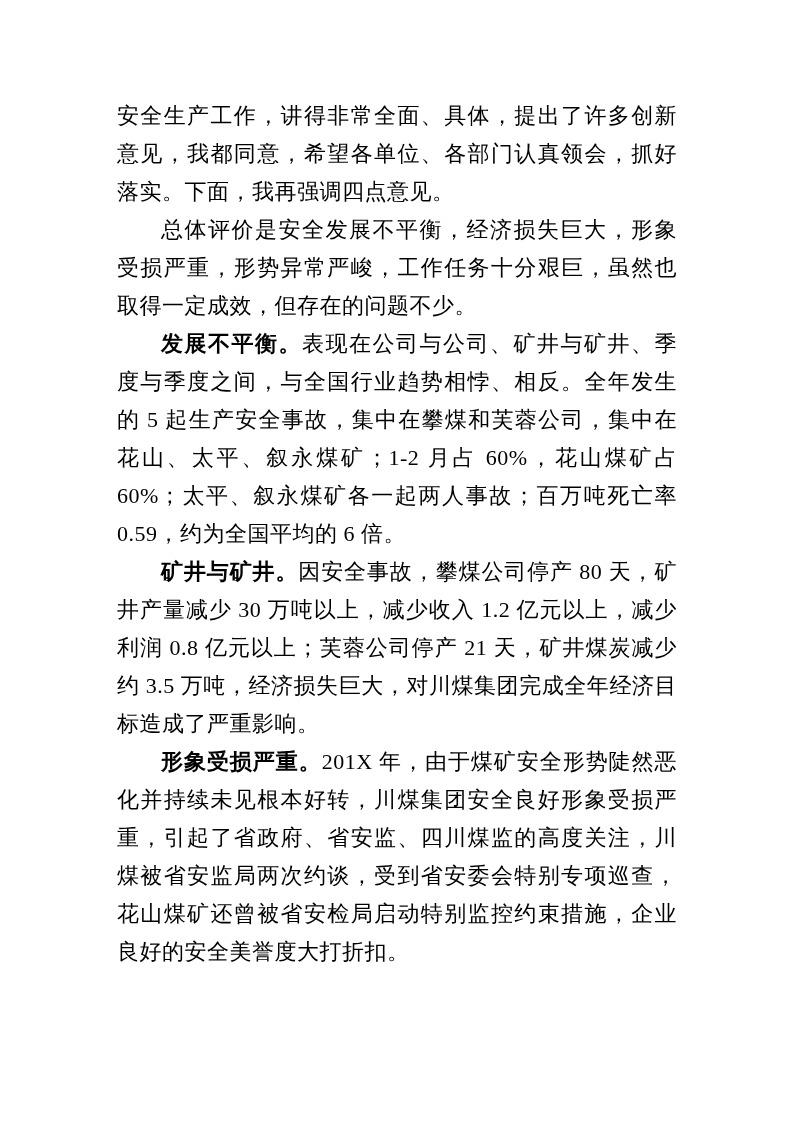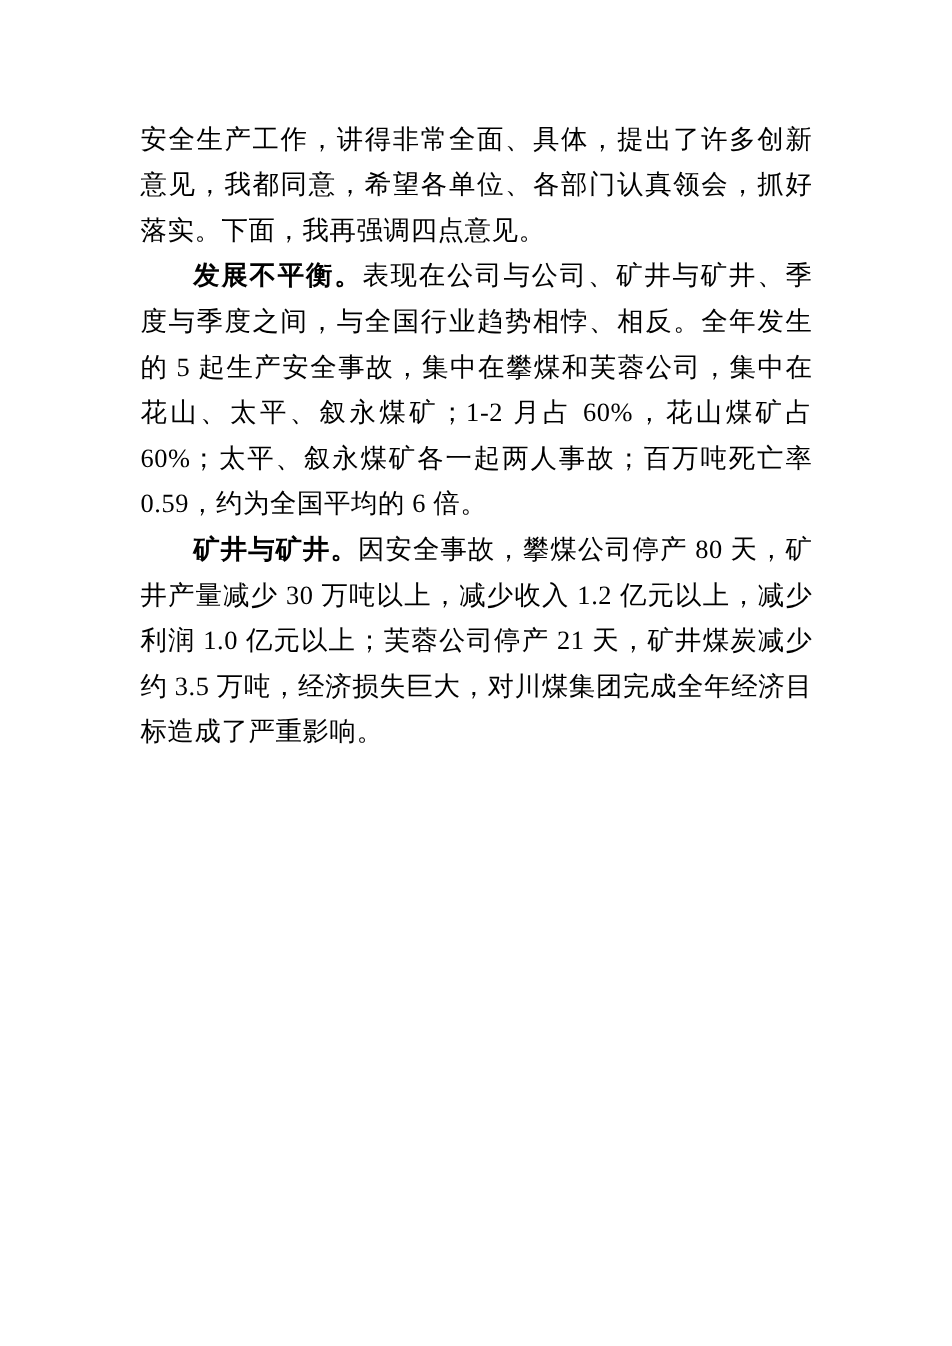--- a/index.html
+++ b/index.html
@@ -50,16 +50,18 @@
   .lead {
     font-weight: 700;
   }
 </style>
 </head>
 <body>
 
 <div class="page">
   <div class="doc-body" id="doc-body">
       <p class="para"><span>安全生产工作，讲得非常全面、具体，提出了许多创新意见，我都同意，希望各单位、各部门认真领会，抓好落实。下面，我再强调四点意见。</span></p>
+      <p class="para indent"><span>总体评价是安全发展不平衡，经济损失巨大，形象受损严重，形势异常严峻，工作任务十分艰巨，虽然也取得一定成效，但存在的问题不少。</span></p>
       <p class="para indent"><span class="lead">发展不平衡。</span><span>表现在公司与公司、矿井与矿井、季度与季度之间，与全国行业趋势相悖、相反。全年发生的 5 起生产安全事故，集中在攀煤和芙蓉公司，集中在花山、太平、叙永煤矿；1-2 月占 60%，花山煤矿占 60%；太平、叙永煤矿各一起两人事故；百万吨死亡率 0.59，约为全国平均的 6 倍。</span></p>
-      <p class="para indent"><span class="lead">矿井与矿井。</span><span>因安全事故，攀煤公司停产 80 天，矿井产量减少 30 万吨以上，减少收入 1.2 亿元以上，减少利润 1.0 亿元以上；芙蓉公司停产 21 天，矿井煤炭减少约 3.5 万吨，经济损失巨大，对川煤集团完成全年经济目标造成了严重影响。</span></p>
+      <p class="para indent"><span class="lead">矿井与矿井。</span><span>因安全事故，攀煤公司停产 80 天，矿井产量减少 30 万吨以上，减少收入 1.2 亿元以上，减少利润 0.8 亿元以上；芙蓉公司停产 21 天，矿井煤炭减少约 3.5 万吨，经济损失巨大，对川煤集团完成全年经济目标造成了严重影响。</span></p>
+      <p class="para indent"><span class="lead">形象受损严重。</span><span>201X 年，由于煤矿安全形势陡然恶化并持续未见根本好转，川煤集团安全良好形象受损严重，引起了省政府、省安监、四川煤监的高度关注，川煤被省安监局两次约谈，受到省安委会特别专项巡查，花山煤矿还曾被省安检局启动特别监控约束措施，企业良好的安全美誉度大打折扣。</span></p>
     </div>
 </div>
 
 </body></html>

